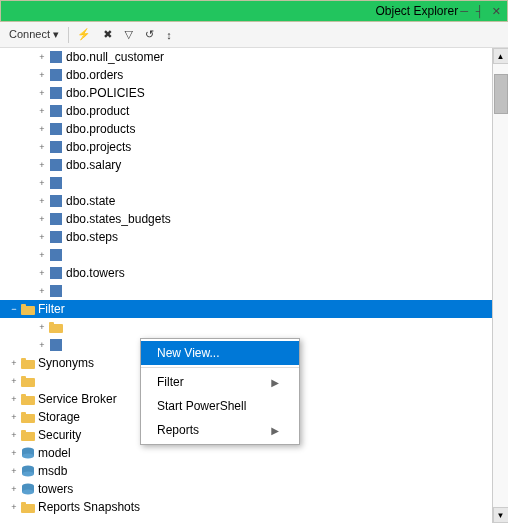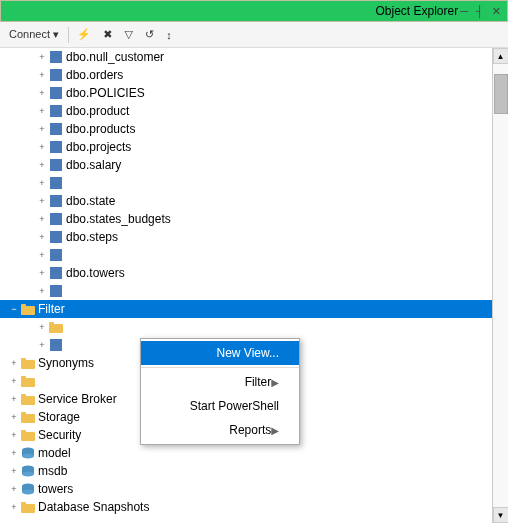--- a/index.html
+++ b/index.html
@@ -193,21 +193,20 @@
       cursor: pointer;
       color: #000;
       height: 24px;
     }
     .menu-item.highlighted {
       background: #0078d7;
       color: #fff;
     }
     .menu-item-label {
       flex: 1;
-      text-align: right;
     }
     .menu-arrow {
       font-size: 10px;
       color: #666;
     }
     .menu-separator {
       height: 1px;
       background: #ddd;
       margin: 2px 0;
     }
@@ -538,21 +537,21 @@
         <span>towers</span>
       </div>
       <div class="tree-item" style="padding-left:8px;">
         <span class="expand-icon">+</span>
         <span class="item-icon">
           <svg width="14" height="12" viewBox="0 0 14 12">
               <rect x="0" y="3" width="14" height="9" fill="#f0c050" rx="1"></rect>
               <rect x="0" y="1" width="5" height="3" fill="#f0c050" rx="1"></rect>
             </svg>
         </span>
-        <span>Database Snapshots</span>
+        <span>Reports Snapshots</span>
       </div>
 
     </div>
 
     <div class="context-menu">
       <div class="menu-item highlighted">
         <span class="menu-item-label">New View...</span>
       </div>
       <div class="menu-separator"></div>
       <div class="menu-item">

